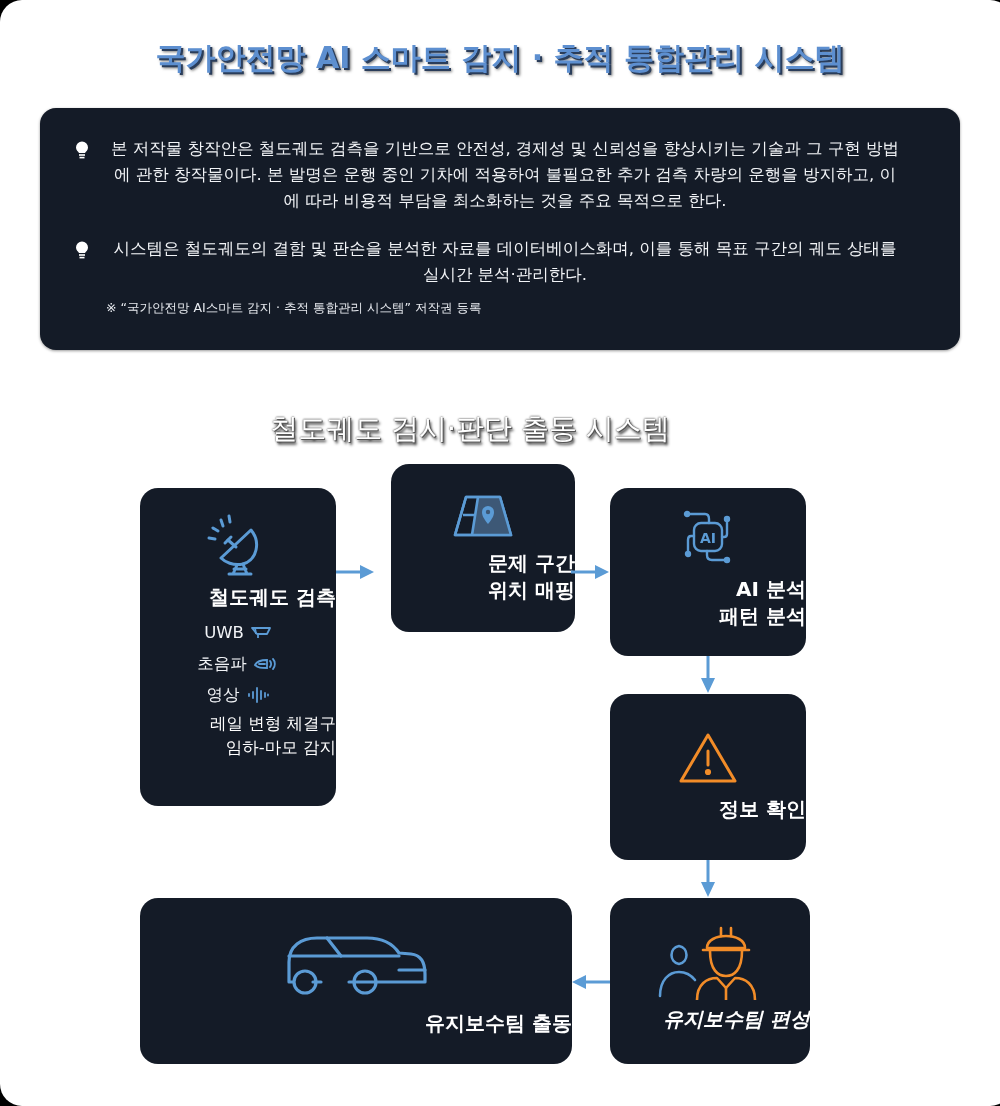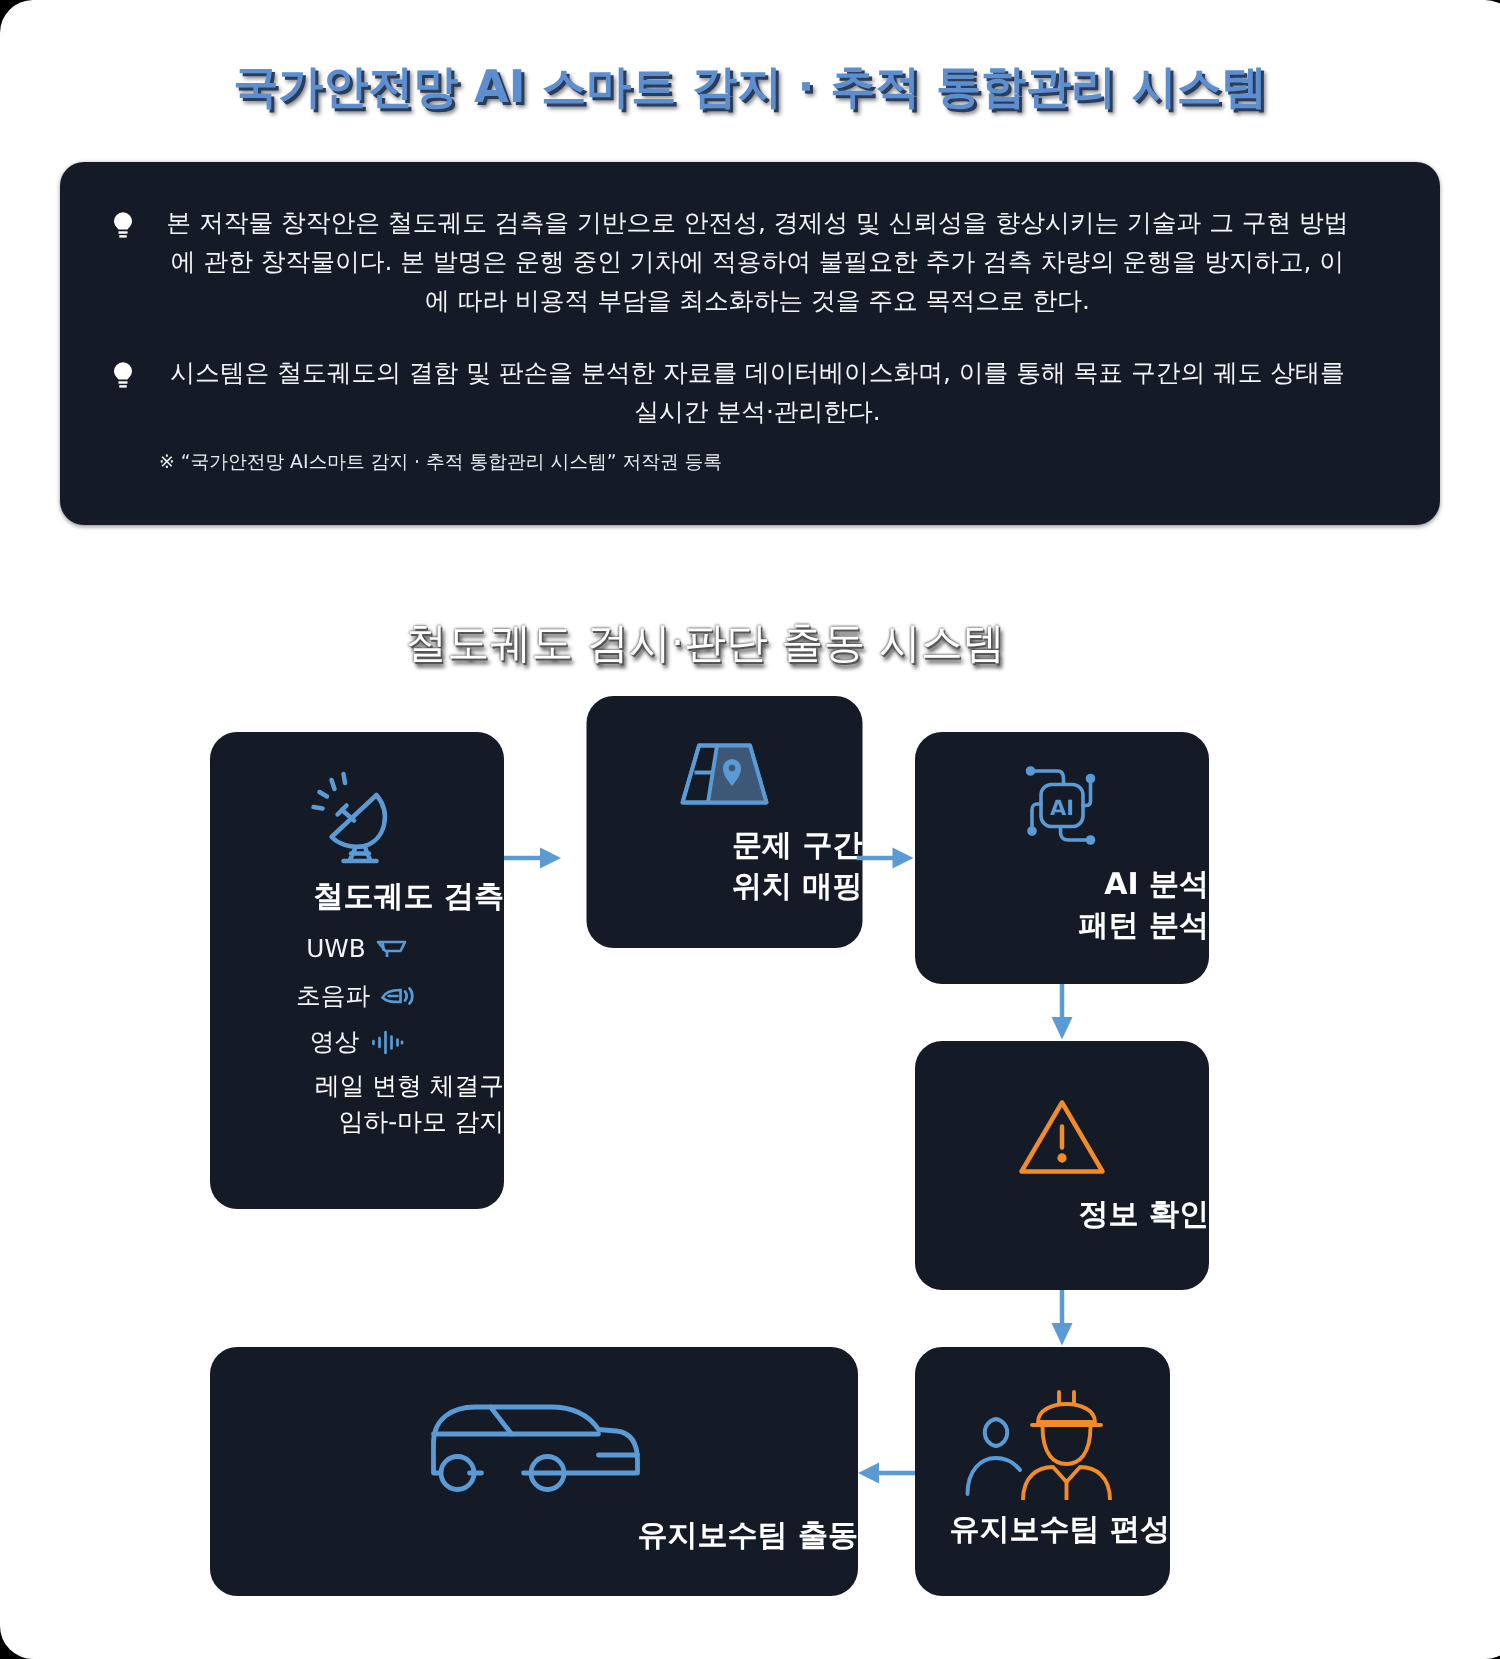--- a/index.html
+++ b/index.html
@@ -67,21 +67,21 @@
     }
     .node .label {
       font-weight: bold; font-size: 20px; line-height: 27px;
       display: block;
     }
     .node svg { display: block; margin: 0 auto; }
     .n1 { left: 140px; top: 488px; width: 196px; height: 318px; }
     .n2 { left: 375px; top: 464px; width: 184px; height: 168px; margin-left: 16px; }
     .n3 { left: 610px; top: 488px; width: 196px; height: 168px; }
     .n4 { left: 610px; top: 694px; width: 196px; height: 166px; }
-    .n5 { left: 610px; top: 898px; width: 170px; height: 166px; }
+    .n5 { left: 610px; top: 898px; width: 200px; height: 166px; font-style: italic; }
     .n6 { left: 140px; top: 898px; width: 432px; height: 166px; }
     .sensor-list { margin-top: 6px; font-size: 16.5px; line-height: 31px; color: #f2f4f7; }
     .sensor-row { display: flex; justify-content: center; align-items: center; gap: 6px; }
     .sensor-row svg { margin: 0; }
     .sensor-extra { font-size: 16.5px; line-height: 24px; margin-top: 2px; }
     .arrow { position: absolute; }
   </style>
 </head>
 <body>
 

